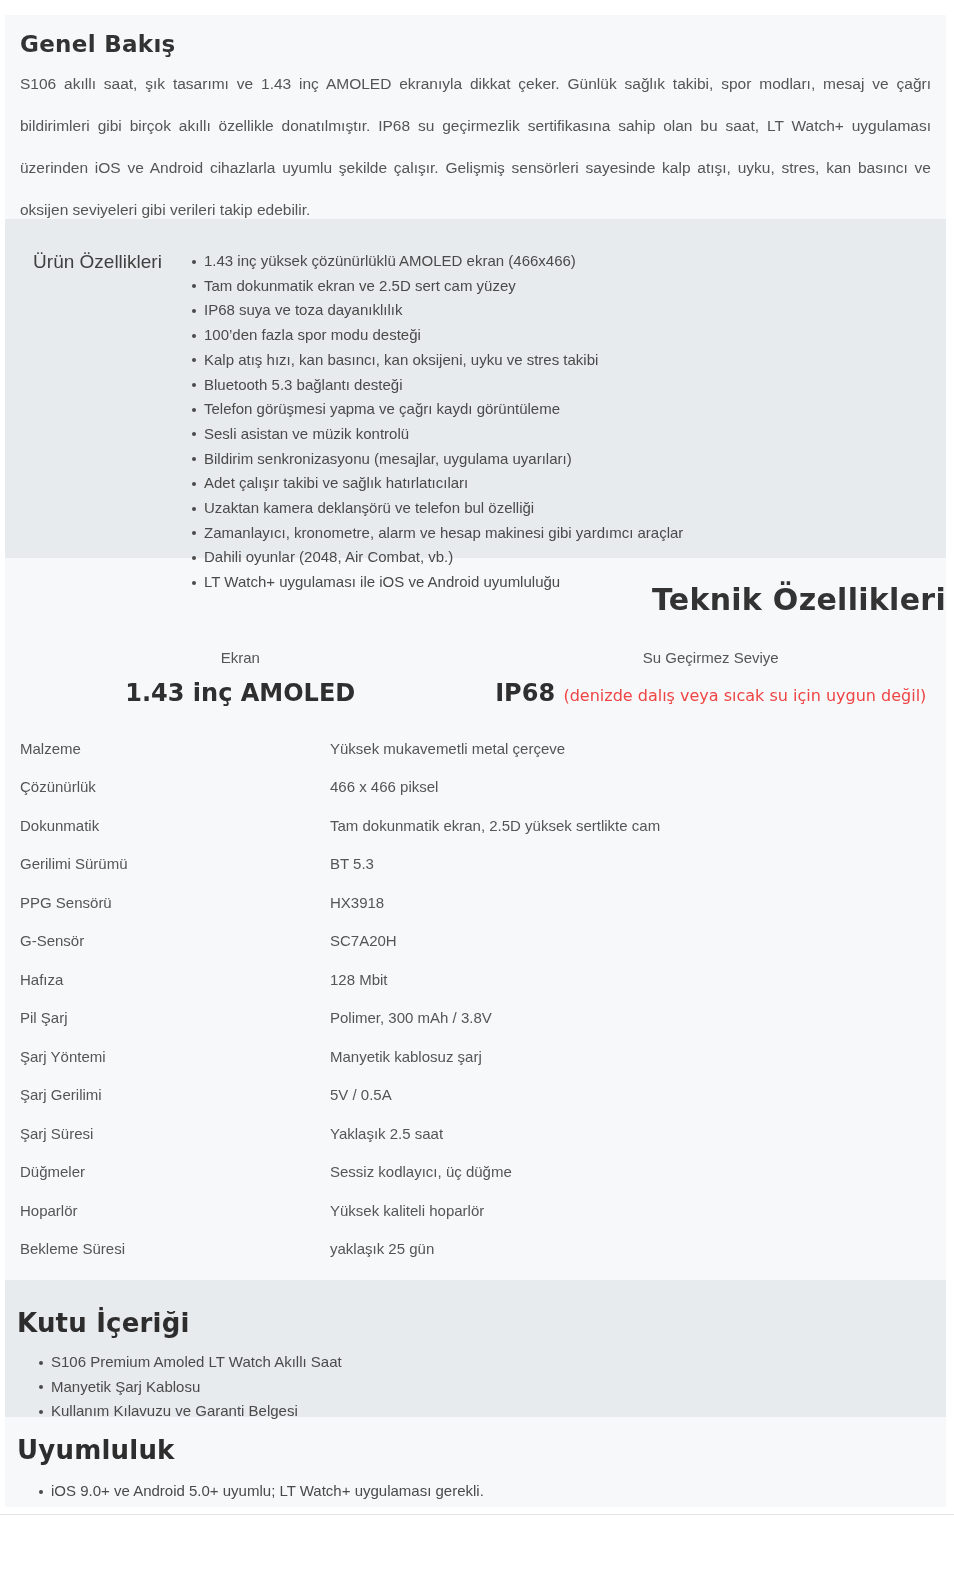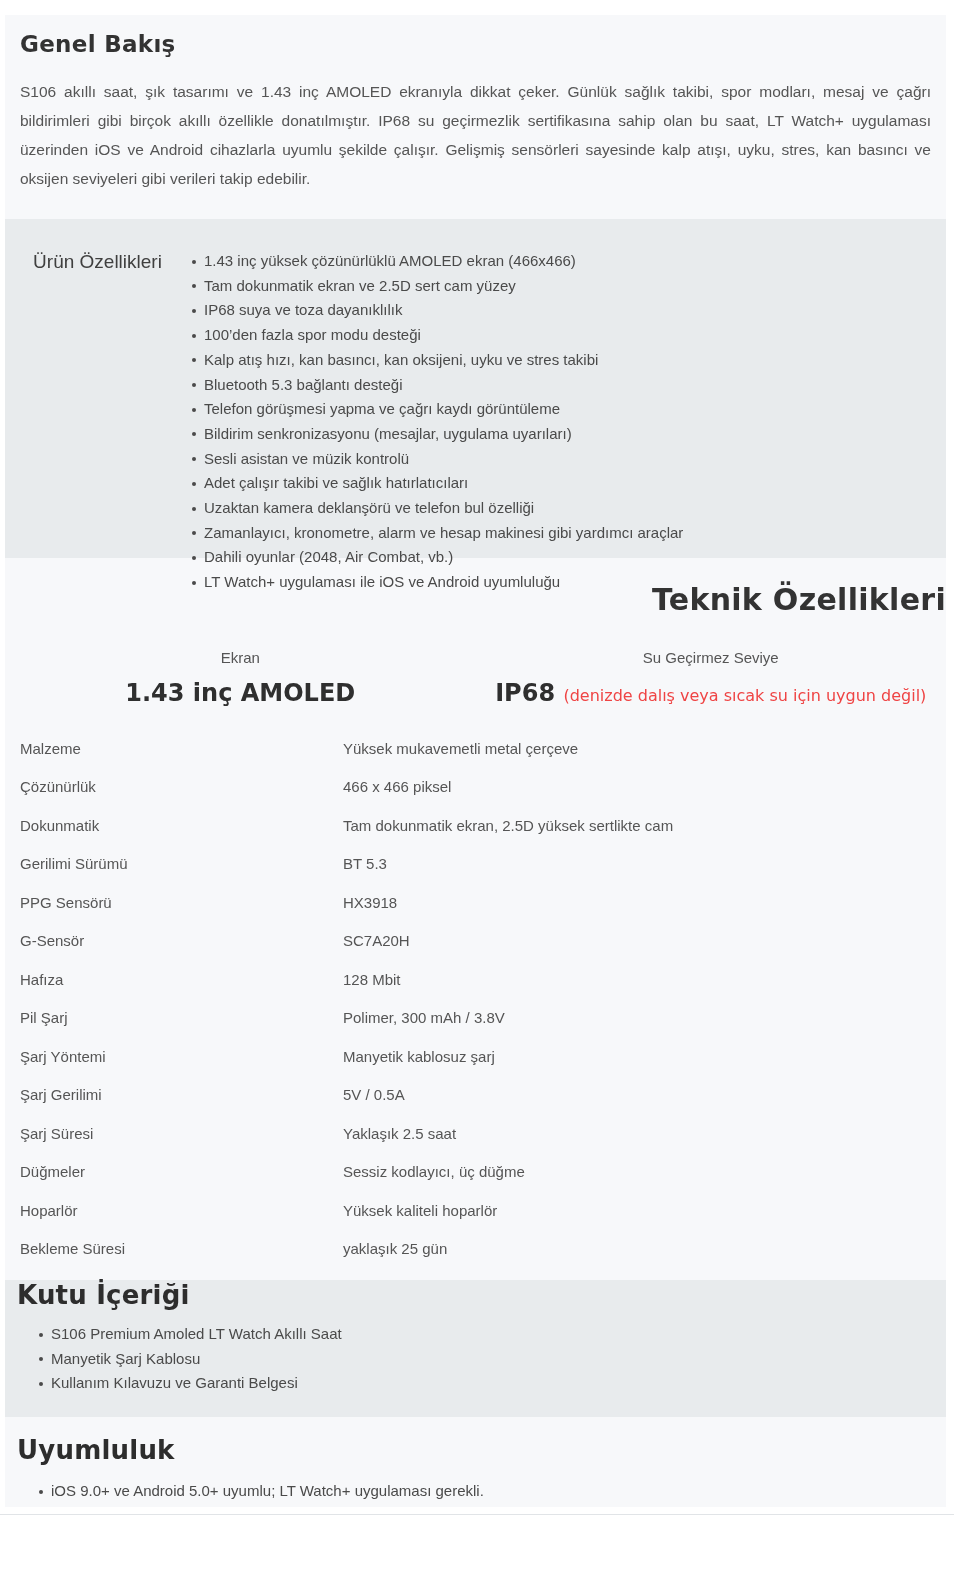--- a/index.html
+++ b/index.html
@@ -25,23 +25,23 @@
   }
   .overview-title {
     margin: 0;
     font-family: "DejaVu Sans", sans-serif;
     font-size: 23px;
     font-weight: 600;
     letter-spacing: 0.3px;
     color: #333333;
   }
   .overview-body {
-    margin: 20px 0 0 0;
+    margin: 6px 0 0 0;
     font-size: 15.5px;
-    line-height: 29px;
+    line-height: 42px;
     color: #555555;
     text-align: justify;
   }
 
   
   .features {
     box-sizing: border-box;
     height: 339px;
     display: flex;
     padding: 24px 0 0 0;
@@ -118,32 +118,31 @@
   }
   .spec-table {
     margin-top: 22px;
   }
   .spec-row {
     display: grid;
     grid-template-columns: 310px 1fr;
     align-items: center;
     height: 38.5px;
     padding-left: 15px;
-    gap: 13px;
   }
   .spec-label, .spec-value {
     font-size: 15px;
     color: #555555;
   }
 
   
   .box {
     box-sizing: border-box;
     height: 137px;
-    padding: 0 15px 0 12px;
+    padding: 28px 15px 0 12px;
   }
   .section-heading {
     margin: 0 0 12px 0;
     font-family: "DejaVu Sans", sans-serif;
     font-size: 26px;
     font-weight: 600;
     letter-spacing: 0.2px;
     color: #2d2d2d;
   }
   .box-list, .compat-list {
@@ -180,22 +179,22 @@
   <section class="features section-gray">
     <div class="features-label">Ürün Özellikleri</div>
     <ul class="features-list bullet-list">
       <li>1.43 inç yüksek çözünürlüklü AMOLED ekran (466x466)</li>
       <li>Tam dokunmatik ekran ve 2.5D sert cam yüzey</li>
       <li>IP68 suya ve toza dayanıklılık</li>
       <li>100’den fazla spor modu desteği</li>
       <li>Kalp atış hızı, kan basıncı, kan oksijeni, uyku ve stres takibi</li>
       <li>Bluetooth 5.3 bağlantı desteği</li>
       <li>Telefon görüşmesi yapma ve çağrı kaydı görüntüleme</li>
+      <li>Sesli asistan ve müzik kontrolü</li>
       <li>Bildirim senkronizasyonu (mesajlar, uygulama uyarıları)</li>
-      <li>Sesli asistan ve müzik kontrolü</li>
       <li>Adet çalışır takibi ve sağlık hatırlatıcıları</li>
       <li>Uzaktan kamera deklanşörü ve telefon bul özelliği</li>
       <li>Zamanlayıcı, kronometre, alarm ve hesap makinesi gibi yardımcı araçlar</li>
       <li>Dahili oyunlar (2048, Air Combat, vb.)</li>
       <li>LT Watch+ uygulaması ile iOS ve Android uyumluluğu</li>
     </ul>
   </section>
 
   <section class="tech section-light">
     <h1 class="tech-title">Teknik Özellikleri</h1>

